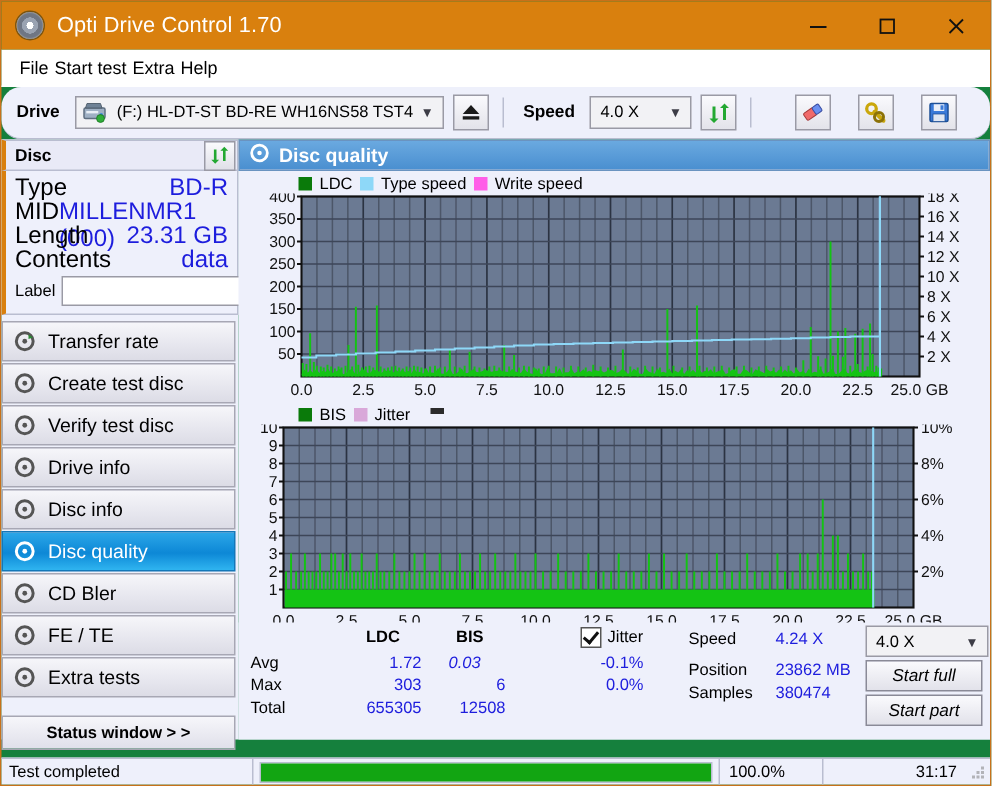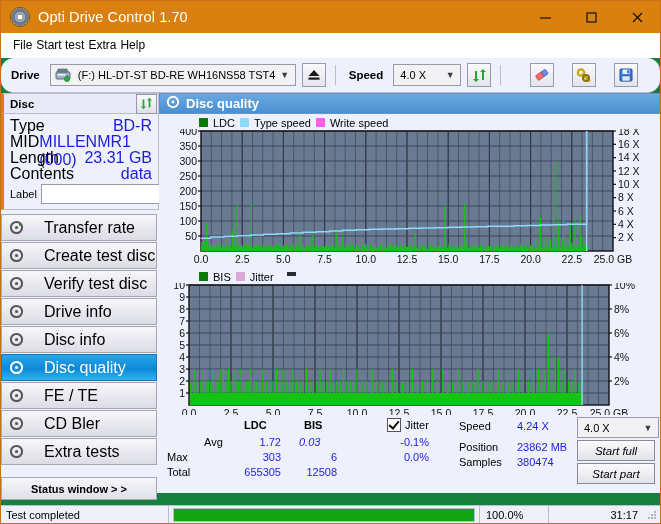--- a/index.html
+++ b/index.html
@@ -53,22 +53,22 @@
   .dkey{color:#000;}
   .dval{color:#1d1ddd;}
   .label-row{display:flex;align-items:center;gap:4px;margin-top:2px;}
   .label-input{flex:1;height:16px;background:#fff;border:1px solid #9a9aa5;}
   .label-btn{width:20px;height:19px;border:1px solid #9a9aa5;background:linear-gradient(#fafafd,#e0e0e8);
     display:flex;align-items:center;justify-content:center;}
 
   
   .nav{margin-top:4px;}
   .nav-item{height:27px;margin:0 2px 1px 0;border:1px solid #a7a7b4;
-    background:linear-gradient(#f6f6fa,#dcdce6);display:flex;align-items:center;padding-left:7px;gap:20px;
-    font-size:16px;color:#000;box-sizing:border-box;}
+    background:linear-gradient(#f6f6fa,#dcdce6);display:flex;align-items:center;padding-left:7px;gap:8px;
+    font-size:13px;color:#000;box-sizing:border-box;}
   .nav-item.active{background:linear-gradient(#2ba6e8,#0d88d6 55%,#2fb4f0);color:#fff;border:1px solid #1477b8;}
   .nav-icon{width:15px;height:15px;flex:0 0 auto;}
   .status-win{margin:12px 2px 0 0;height:21px;border:1px solid #a7a7b4;background:linear-gradient(#f6f6fa,#e0e0ea);
     display:flex;align-items:center;justify-content:center;font-size:11px;font-weight:bold;}
 
   
   .panel-hdr{height:21px;background:linear-gradient(#6aa9e0,#4a8fd0);display:flex;align-items:center;
     gap:6px;padding-left:6px;color:#fff;font-weight:bold;font-size:13px;border:1px solid #6a93c0;
     box-sizing:border-box;}
   .chart-wrap{padding:2px 4px 0 4px;}
@@ -291,30 +291,30 @@
           </span>
           <span>Disc quality</span>
         </div>
         <div class="nav-item">
           <span class="nav-icon">
             <svg width="15" height="15" viewBox="0 0 15 15">
                 <circle cx="7.5" cy="7.5" r="5.6" fill="none" stroke="#555" stroke-width="2"></circle>
                 <circle cx="7.5" cy="7.5" r="1.6" fill="#555"></circle>
               </svg>
           </span>
-          <span>FE / TE</span>
+          <span>CD Bler</span>
         </div>
         <div class="nav-item">
           <span class="nav-icon">
             <svg width="15" height="15" viewBox="0 0 15 15">
                 <circle cx="7.5" cy="7.5" r="5.6" fill="none" stroke="#555" stroke-width="2"></circle>
                 <circle cx="7.5" cy="7.5" r="1.6" fill="#555"></circle>
               </svg>
           </span>
-          <span>CD Bler</span>
+          <span>FE / TE</span>
         </div>
         <div class="nav-item">
           <span class="nav-icon">
             <svg width="15" height="15" viewBox="0 0 15 15">
                 <circle cx="7.5" cy="7.5" r="5.6" fill="none" stroke="#555" stroke-width="2"></circle>
                 <circle cx="7.5" cy="7.5" r="1.6" fill="#555"></circle>
               </svg>
           </span>
           <span>Extra tests</span>
         </div>
@@ -793,21 +793,21 @@
       </div>
 
       <div class="stats">
         <div class="statgrid">
           <div class="t" style="left:85px;top:4px;font-weight:bold;">LDC</div>
           <div class="t" style="left:145px;top:4px;font-weight:bold;">BIS</div>
 
           <span class="chk" style="position:absolute;left:228px;top:3px;"></span>
           <div class="t" style="left:246px;top:4px;">Jitter</div>
 
-          <div class="t" style="left:8px;top:21px;margin-left:37px;">Avg</div>
+          <div class="t" style="left:8px;top:21px;">Avg</div>
           <div class="t blue" style="left:84px;top:21px;width:38px;text-align:right;">1.72</div>
           <div class="t blue" style="left:140px;top:21px;width:38px;font-style:italic;">0.03</div>
           <div class="t blue" style="left:228px;top:21px;width:42px;text-align:right;">-0.1%</div>
 
           <div class="t" style="left:8px;top:36px;">Max</div>
           <div class="t blue" style="left:84px;top:36px;width:38px;text-align:right;">303</div>
           <div class="t blue" style="left:140px;top:36px;width:38px;text-align:right;">6</div>
           <div class="t blue" style="left:228px;top:36px;width:42px;text-align:right;">0.0%</div>
 
           <div class="t" style="left:8px;top:51px;">Total</div>

